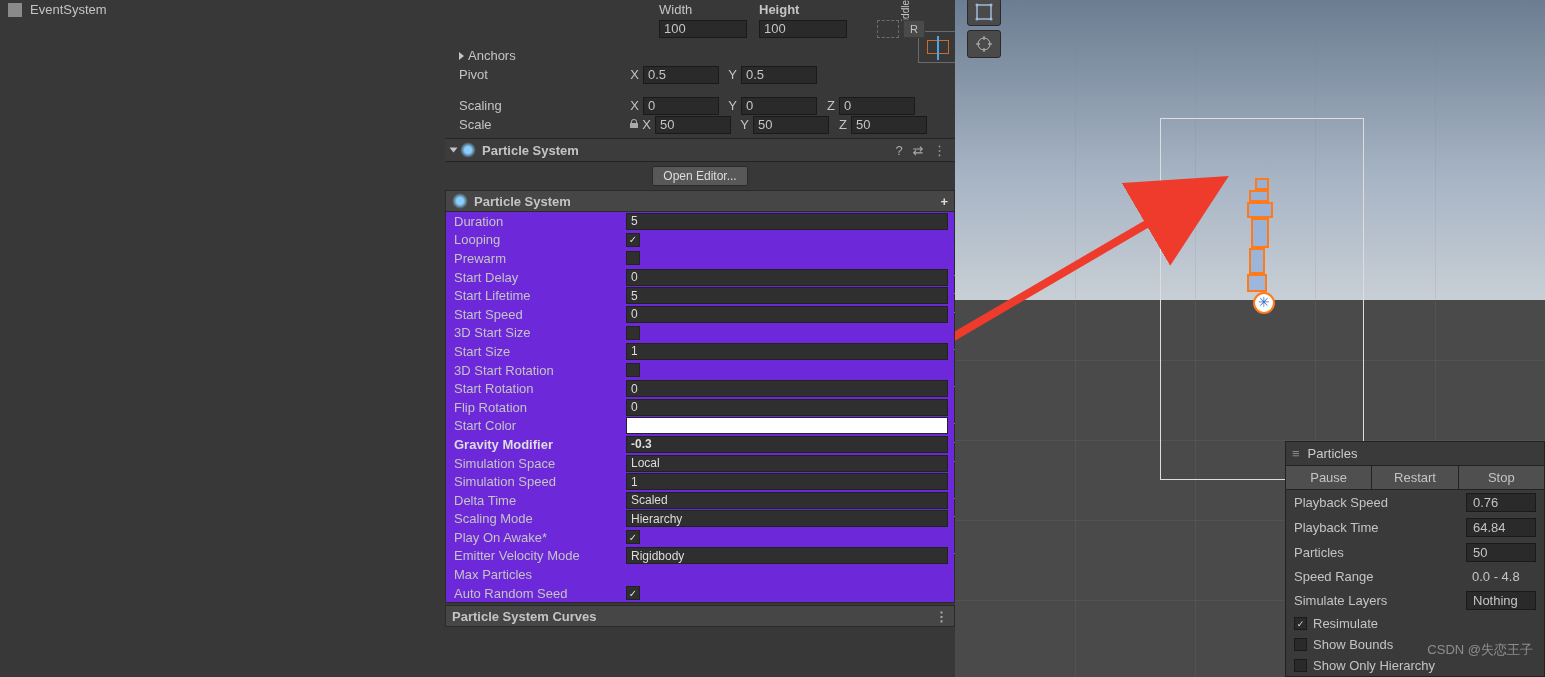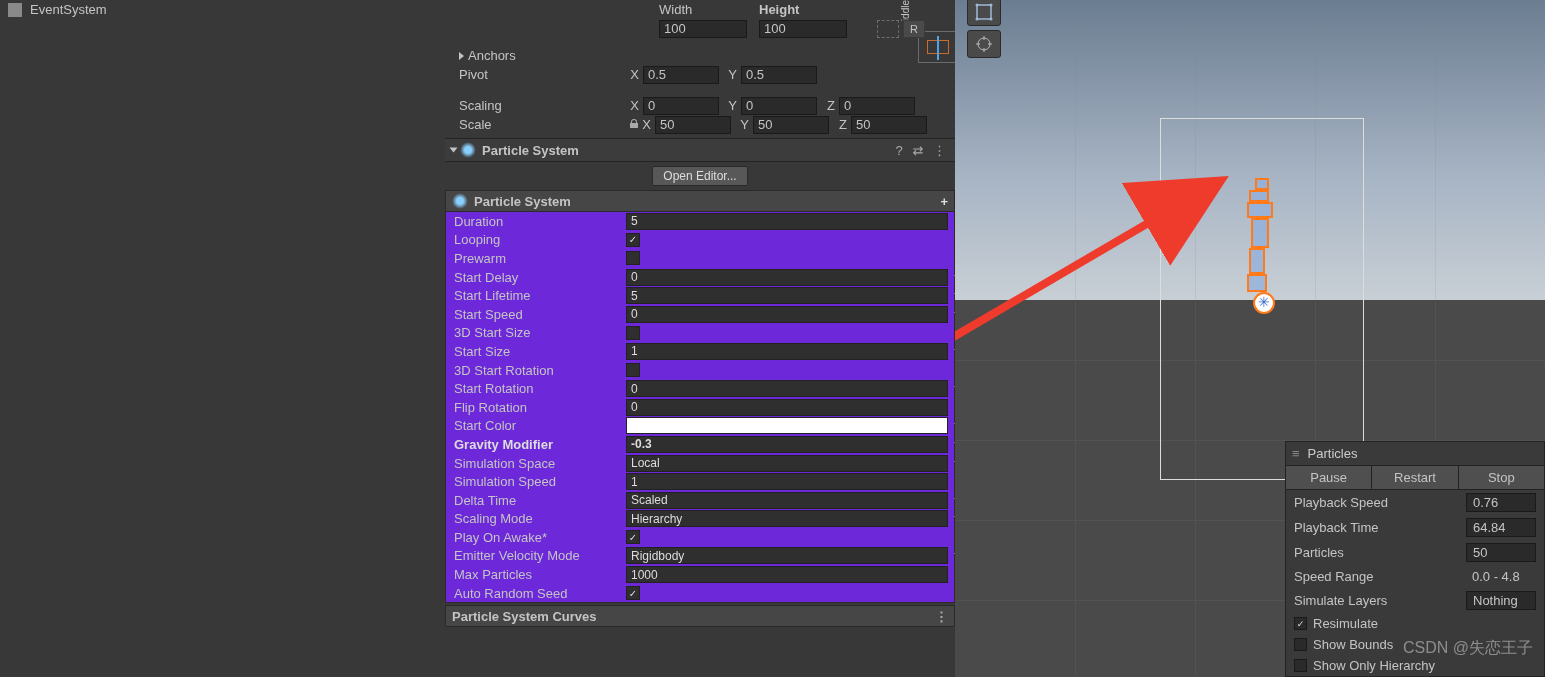--- a/index.html
+++ b/index.html
@@ -78,21 +78,21 @@
   .pp-title{display:flex;align-items:center;padding:4px 6px;border-bottom:1px solid #222;color:#ccc;}
   .pp-title .lines{margin-right:8px;color:#888;}
   .pp-btnrow{display:flex;border-bottom:1px solid #222;}
   .pp-btn{flex:1;text-align:center;padding:4px 0;background:#4f4f4f;border-right:1px solid #222;cursor:pointer;}
   .pp-btn:last-child{border-right:none;}
   .pp-row{display:flex;align-items:center;padding:3px 8px;}
   .pp-row .k{flex:1;}
   .pp-row .v{background:#2a2a2a;border:1px solid #1a1a1a;padding:1px 6px;min-width:70px;}
   .pp-ck{width:13px;height:13px;background:#2a2a2a;border:1px solid #1a1a1a;margin-right:6px;display:flex;align-items:center;justify-content:center;font-size:9px;color:#ddd;}
   
-  .watermark{position:absolute;right:12px;bottom:18px;color:rgba(210,210,210,.55);font-size:16px;}
+  .watermark{position:absolute;right:12px;bottom:18px;color:rgba(210,210,210,.55);font-size:13px;}
   .lock-icon{width:10px;height:10px;display:inline-block;}
 </style>
 </head>
 <body>
 
 <div class="left-panel">
   <div class="hierarchy-item">
     <span class="cube-icon"></span>
     <span>EventSystem</span>
   </div>
@@ -266,21 +266,20 @@
         <span class="plabel">Emitter Velocity Mode</span>
         <div class="ps-val">
           <div class="ps-drop">
             <span>Rigidbody</span>
           </div>
           <span class="dd-arrow"></span>
         </div>
       </div>
     <div class="ps-row">
         <span class="plabel">Max Particles</span>
-        <div class="ps-val"><input class="ps-input" value="1000" style=""></div>
       </div>
     <div class="ps-row">
         <span class="plabel">Auto Random Seed</span>
         <span class="ps-check">✓</span>
       </div>
   </div>
   <div class="curves-header">
     <span>Particle System Curves</span>
     <span class="curves-menu">⋮</span>
   </div>

